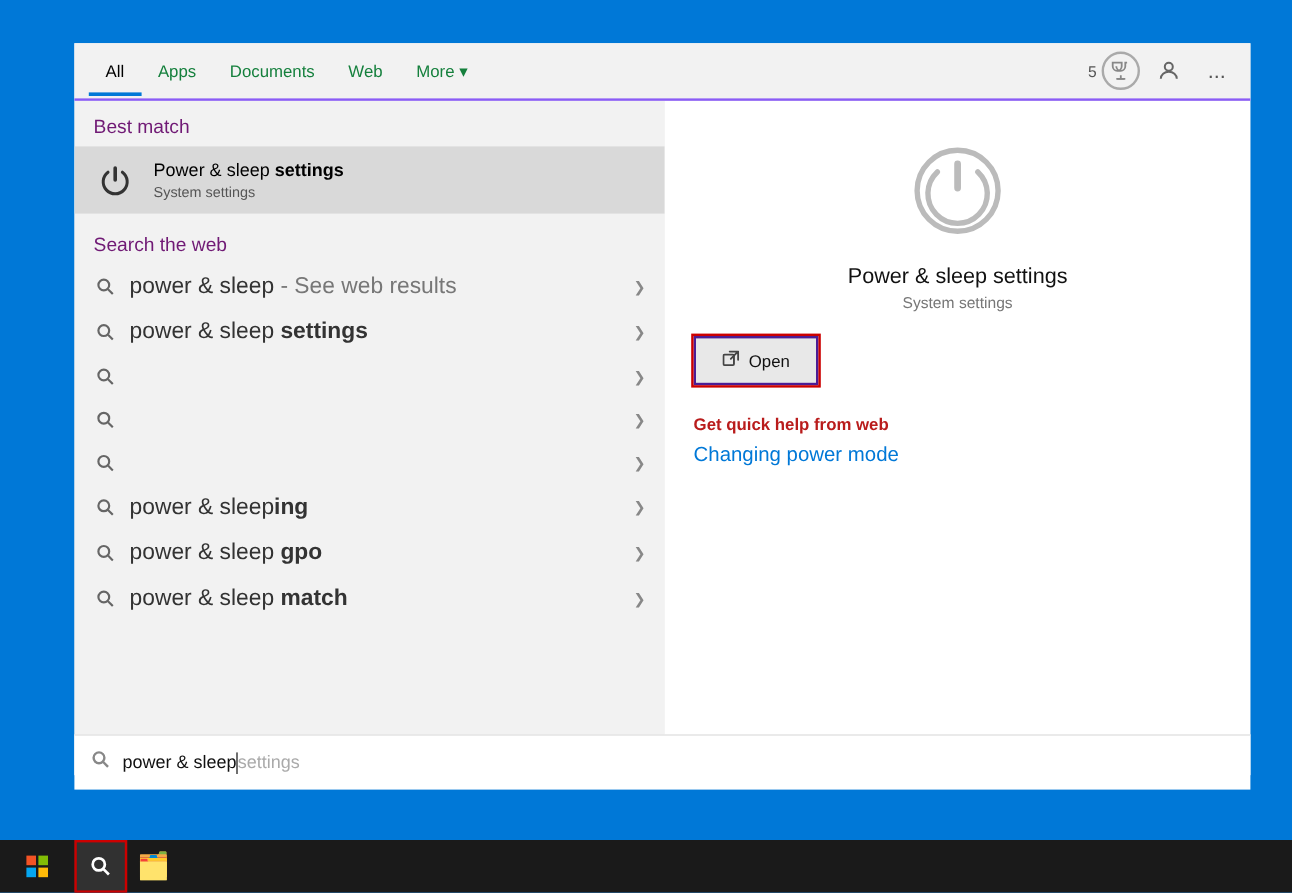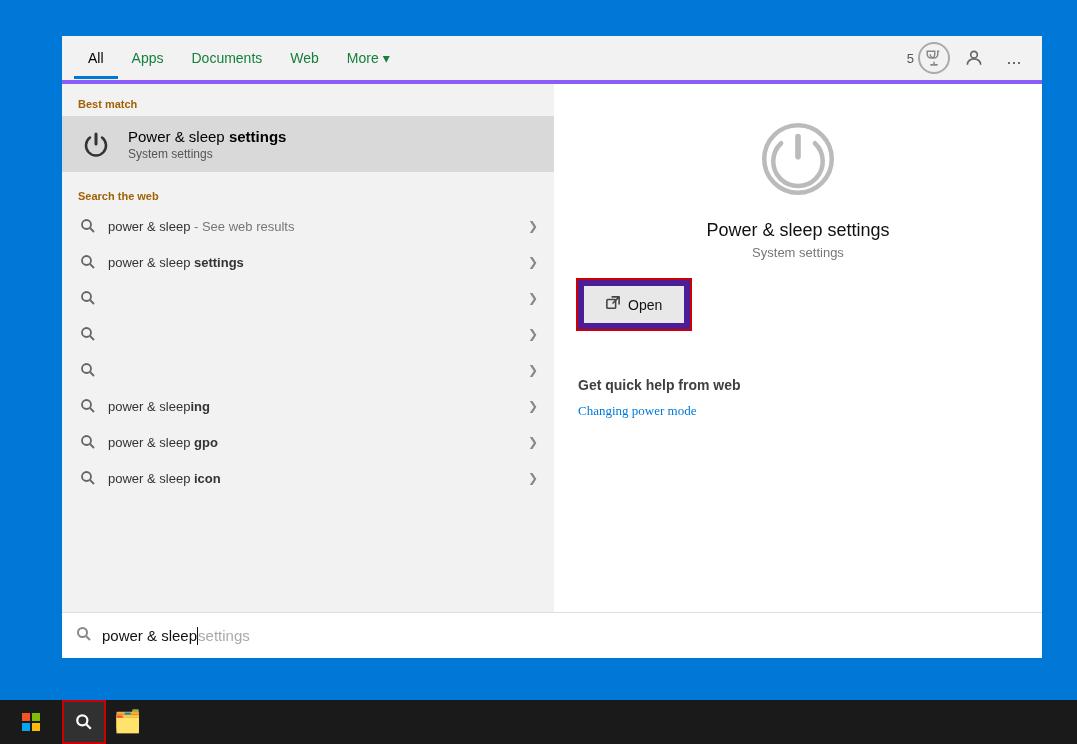--- a/index.html
+++ b/index.html
@@ -23,21 +23,21 @@
       flex-direction: column;
     }
 
     
     .tabs {
       display: flex;
       align-items: center;
       background: #f2f2f2;
       padding: 0 12px;
       height: 48px;
-      border-bottom: 4px solid #8b5cf6;
+      border-bottom: 2px solid #8b5cf6;
       position: relative;
     }
     .tab {
       padding: 12px 14px;
       font-size: 14px;
       color: #15803d;
       cursor: pointer;
       position: relative;
     }
     .tab.active {
@@ -99,24 +99,24 @@
       width: 492px;
       background: #f2f2f2;
       overflow-y: auto;
       flex-shrink: 0;
     }
 
     .best-match-section {
       padding: 10px 0 6px;
     }
     .section-label {
-      font-size: 11px;
-      color: #a16207;
+      font-size: 16px;
+      color: #701a75;
       padding: 4px 16px 6px;
-      font-weight: 700;
+      font-weight: 400;
     }
     .best-match-item {
       display: flex;
       align-items: center;
       padding: 10px 16px;
       background: #d9d9d9;
       cursor: pointer;
       gap: 14px;
     }
     .power-icon-large {
@@ -161,21 +161,21 @@
       flex-shrink: 0;
       display: flex;
       align-items: center;
       justify-content: center;
     }
     .search-icon-sm svg {
       width: 16px;
       height: 16px;
     }
     .result-text {
-      font-size: 13px;
+      font-size: 19px;
       color: #333;
       flex: 1;
     }
     .result-text .muted {
       color: #777;
       font-weight: 400;
     }
     .result-text strong {
       font-weight: 700;
     }
@@ -218,48 +218,46 @@
       width: 100%;
       display: flex;
       justify-content: flex-start;
       margin-bottom: 24px;
     }
     .open-btn {
       display: flex;
       align-items: center;
       gap: 8px;
       background: #e8e8e8;
-      border: 6px solid #4c1d95;
+      border: 2px solid #4c1d95;
       padding: 10px 22px;
       font-size: 14px;
       cursor: pointer;
       color: #111;
       outline: 2px solid #cc0000;
       outline-offset: 0;
     }
     .open-btn-icon {
       font-size: 14px;
       color: #444;
     }
     .quick-help {
       width: 100%;
     }
     .quick-help-title {
       font-size: 14px;
       font-weight: 700;
-      color: #404040;
+      color: #b91c1c;
       margin-bottom: 8px;
-      margin-top: 24px;
     }
     .quick-help-link {
-      font-size: 13px;
+      font-size: 17px;
       color: #0078d7;
       cursor: pointer;
       text-decoration: none;
-      font-family: Liberation Serif, serif;
     }
 
     
     .search-bar {
       position: absolute;
       bottom: 86px;
       left: 62px;
       width: 980px;
       height: 46px;
       background: white;
@@ -496,21 +494,21 @@
         </div>
 
         <div class="search-result-item">
           <div class="search-icon-sm">
             <svg viewBox="0 0 16 16" fill="none" stroke="#666" stroke-width="1.8">
               <circle cx="6.5" cy="6.5" r="4.5"></circle>
               <line x1="10" y1="10" x2="14" y2="14"></line>
             </svg>
           </div>
           <div class="result-text">
-            <span>power &amp; sleep </span><strong>icon</strong>
+            <span>power &amp; sleep </span><strong>match</strong>
           </div>
           <span class="chevron-right">❯</span>
         </div>
       </div>
     </div>
 
     <div class="right-panel">
       <div class="detail-power-icon">
         <svg viewBox="0 0 80 80" fill="none" stroke="#999" stroke-width="4">
           <circle cx="40" cy="40" r="30" stroke="#bbb" stroke-width="4" fill="none"></circle>

